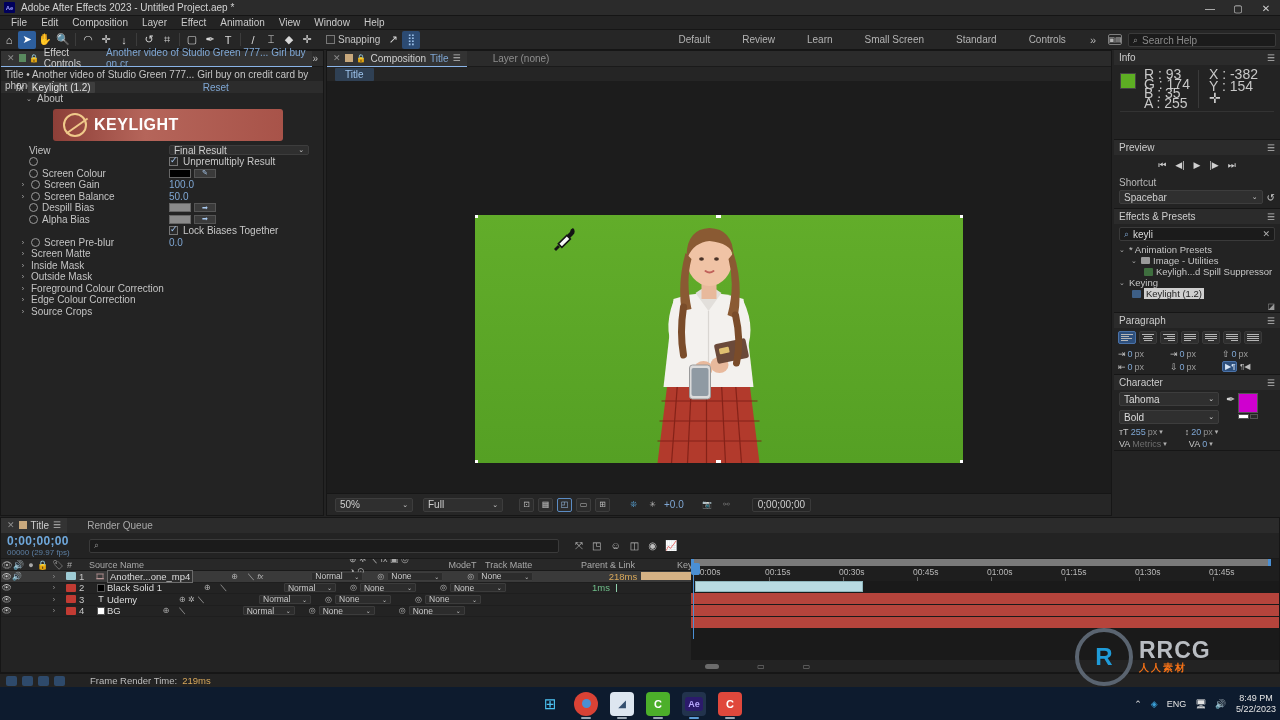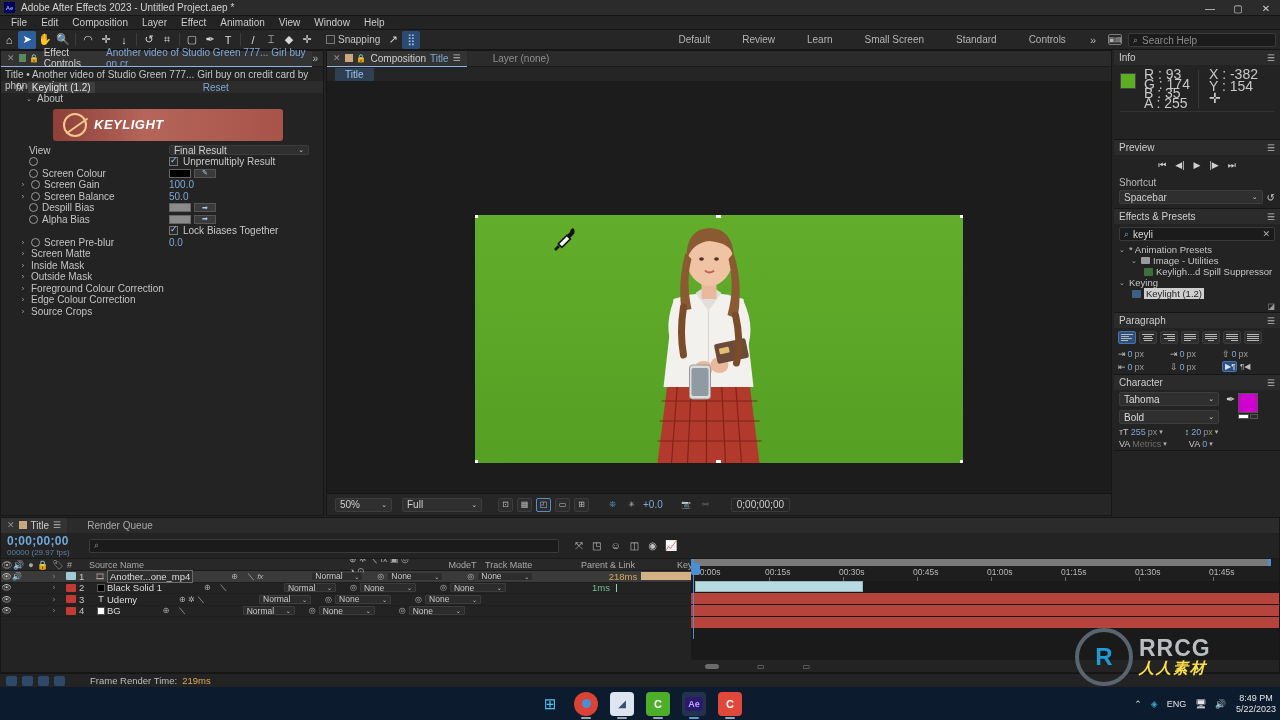--- a/index.html
+++ b/index.html
@@ -78,21 +78,21 @@
      display:inline-block; position:relative; }
   .keylight-banner {
      margin:4px 0 4px 52px; width:230px; height:32px; border-radius:3px;
      background:linear-gradient(90deg,#8d3f38,#b5655a 40%,#a85349);
      display:flex; align-items:center; gap:7px; padding-left:10px;
   }
   .kl-logo { width:24px; height:24px; border:2px solid #f0c98a; border-radius:50%;
      position:relative; }
   .kl-logo::after { content:""; position:absolute; left:-1px; top:10px; width:26px;
      height:2px; background:#f0c98a; transform:rotate(-35deg); }
-  .kl-text { color:#fff; font-size:13px; font-weight:bold; letter-spacing:0.5px;font-style:italic; }
+  .kl-text { color:#fff; font-size:16px; font-weight:bold; letter-spacing:0.5px; }
   .prop-row { height:11.5px; display:flex; align-items:center; font-size:10px;
      padding-left:18px; }
   .prop-label { width:150px; color:#c3c3c3; display:flex; align-items:center; gap:4px; }
   .prop-val { color:#7fa7d4; }
   .swatch { width:22px; height:9px; border:1px solid #666; display:inline-block; }
   .swatch.black { background:#000; }
   .swatch.gray { background:#8b8b8b; }
   .eyedrop-btn { width:22px; height:9px; background:#3a3a3a; border:1px solid #555;
      display:inline-flex; align-items:center; justify-content:center; font-size:7px; color:#a9c9ef;}
   .group-row { height:11.5px; display:flex; align-items:center; font-size:10px;
@@ -217,21 +217,21 @@
   .tray { position:absolute; right:4px; top:0; height:33px; display:flex;
      align-items:center; gap:9px; color:#e4e4e4; font-size:9px; }
   .clock { text-align:center; line-height:11px; font-size:9px; }
 
   
   .watermark { position:absolute; left:1075px; top:628px; display:flex; align-items:center; gap:6px; }
   .wm-circle { width:58px; height:58px; border-radius:50%; border:4px solid #5a6470;
      display:flex; align-items:center; justify-content:center; color:#1f9bd8;
      font-size:24px; font-weight:bold; }
   .wm-text { color:#b9bdc2; font-size:23px; font-weight:bold; letter-spacing:1px; line-height:22px; }
-  .wm-sub { color:#fde047; font-size:15px; font-weight:bold; letter-spacing:2px;font-style:italic; }
+  .wm-sub { color:#f97316; font-size:10px; font-weight:bold; letter-spacing:2px; }
 </style>
 </head>
 <body>
 
 <div class="app">
 
   <div class="titlebar">
     <div class="ae-badge">Ae</div>
     <div class="title-text">Adobe After Effects 2023 - Untitled Project.aep *</div>
     <div class="win-btns">
@@ -505,21 +505,21 @@
         <div class="handle" style="left:-2px;top:-2px;"></div>
         <div class="handle" style="left:241px;top:-2px;"></div>
         <div class="handle" style="right:-2px;top:-2px;"></div>
         <div class="handle" style="left:-2px;bottom:-2px;"></div>
         <div class="handle" style="left:241px;bottom:-2px;"></div>
         <div class="handle" style="right:-2px;bottom:-2px;"></div>
       </div>
     </div>
 
     <div class="comp-bottombar">
-      <span class="dd" style="width:57px;">
+      <span class="dd" style="width:78px;">
         <span>50%</span>
         <span style="font-size:7px;">⌄</span>
       </span>
       <span class="dd" style="width:80px;margin-left:6px;">
         <span>Full</span>
         <span style="font-size:7px;">⌄</span>
       </span>
       <span style="width:8px;"></span>
       <span class="mini-btn">⊡</span>
       <span class="mini-btn">▦</span>

